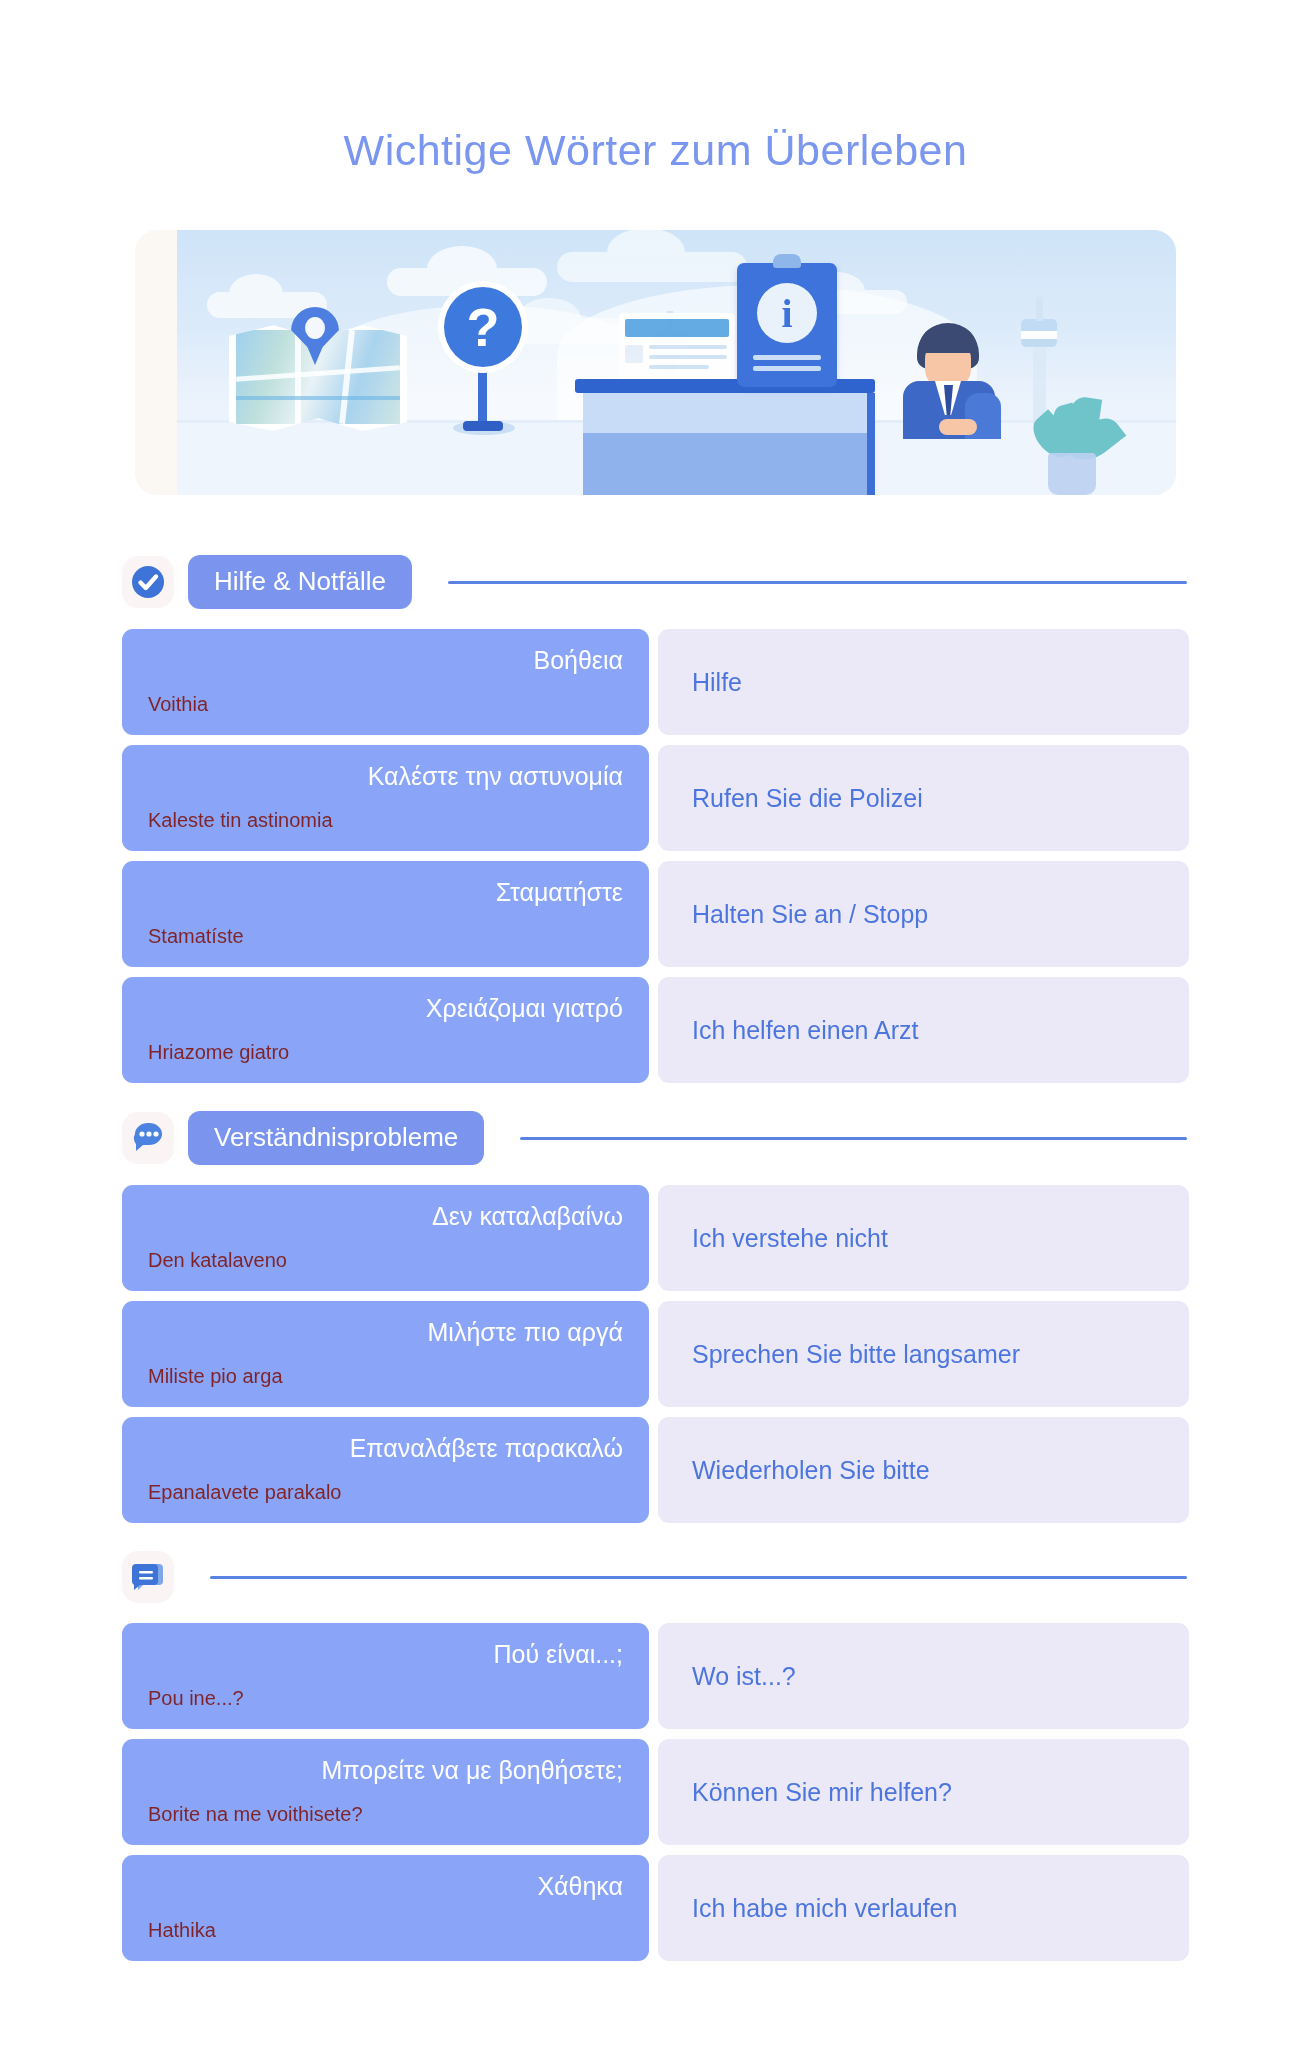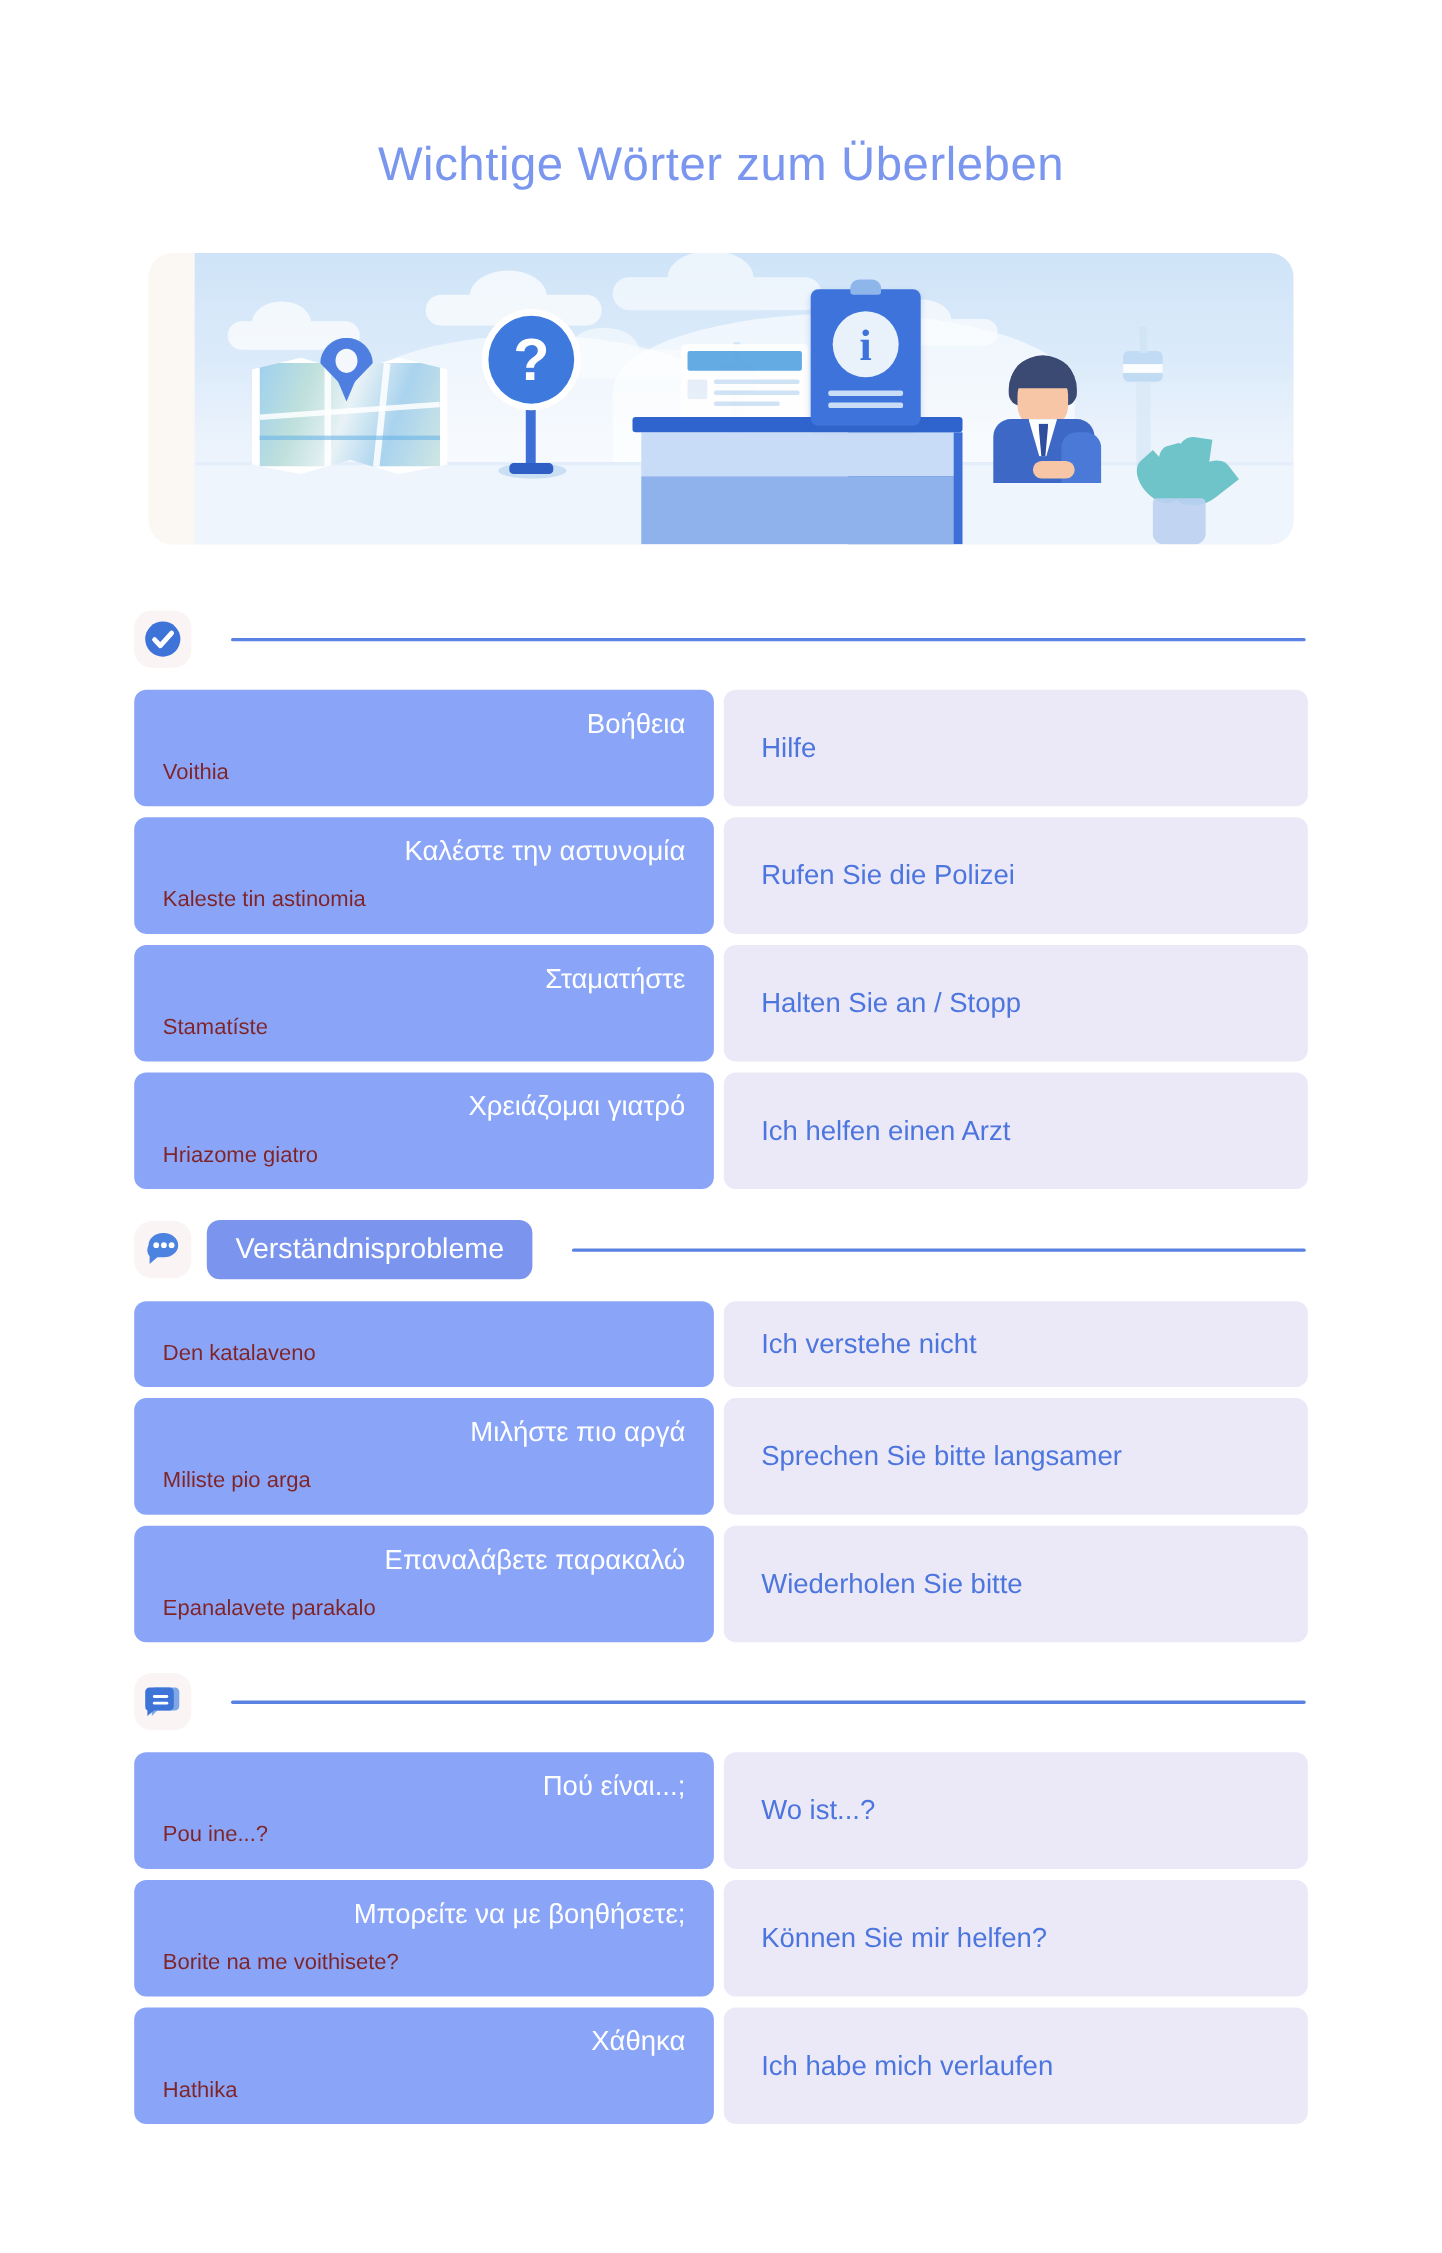--- a/index.html
+++ b/index.html
@@ -361,20 +361,21 @@
   <div class="content">
 
     <div class="section">
       <div class="section-header">
         <div class="sec-icon">
           <svg width="38" height="38" viewBox="0 0 38 38">
             <circle cx="19" cy="19" r="16" fill="#3E73D8"></circle>
             <path d="M11.5 19.5 L16.8 25 L27 13.5" stroke="#FFFFFF" stroke-width="4.4" fill="none" stroke-linecap="round" stroke-linejoin="round"></path>
           </svg>
         </div>
+        <div class="sec-pill">Hilfe &amp; Notfälle</div>
         <div class="sec-rule"></div>
       </div>
 
       <div class="rows">
         <div class="row">
           <div class="cell-src">
             <div class="greek">Βοήθεια</div>
             <div class="translit">Voithia</div>
           </div>
           <div class="cell-dst">Hilfe</div>
@@ -413,20 +414,21 @@
             <circle cx="27" cy="15" r="2.6" fill="#FFFFFF"></circle>
           </svg>
         </div>
         <div class="sec-pill">Verständnisprobleme</div>
         <div class="sec-rule"></div>
       </div>
 
       <div class="rows">
         <div class="row">
           <div class="cell-src">
+            <div class="greek">Δεν καταλαβαίνω</div>
             <div class="translit">Den katalaveno</div>
           </div>
           <div class="cell-dst">Ich verstehe nicht</div>
         </div>
         <div class="row">
           <div class="cell-src">
             <div class="greek">Μιλήστε πιο αργά</div>
             <div class="translit">Miliste pio arga</div>
           </div>
           <div class="cell-dst">Sprechen Sie bitte langsamer</div>

